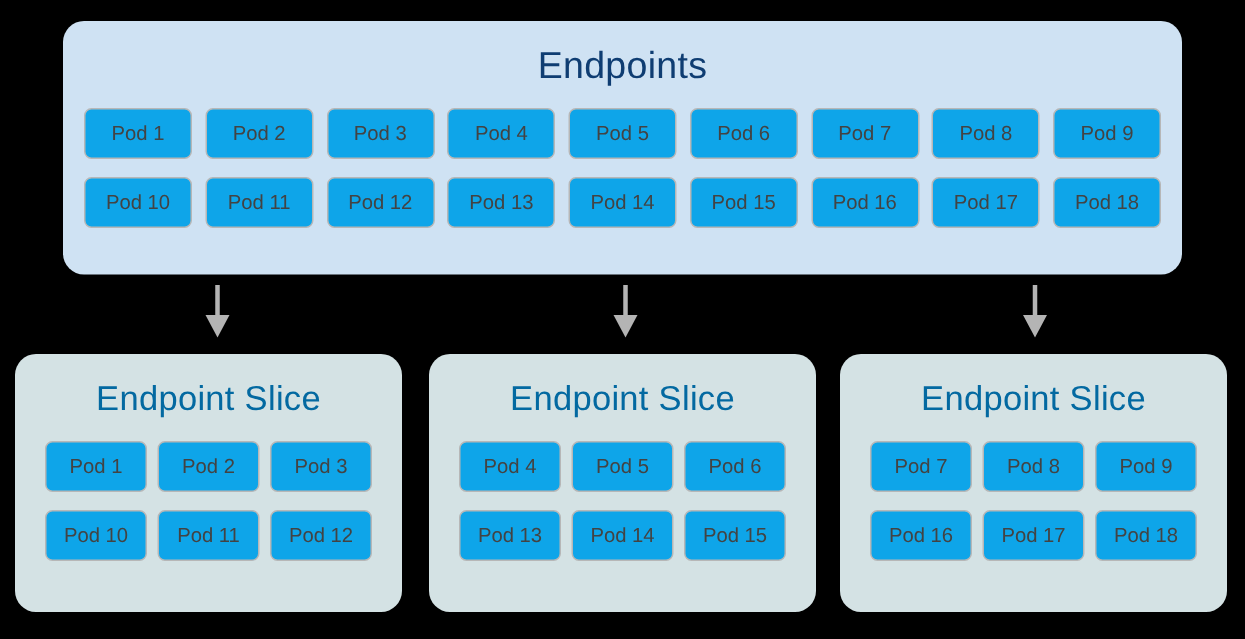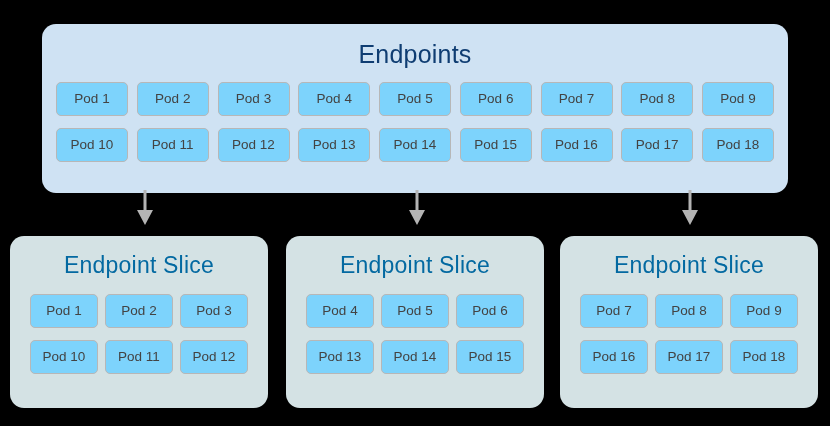--- a/index.html
+++ b/index.html
@@ -19,21 +19,20 @@
   
   .endpoints-box {
     position: absolute;
     left: 42px;
     top: 14px;
     width: 746px;
     height: 169px;
     background: #cfe2f3;
     border-radius: 14px;
     box-sizing: border-box;
-    margin-top: 10px;
   }
   .endpoints-title {
     position: absolute;
     left: 0;
     top: 16px;
     width: 100%;
     text-align: center;
     font-size: 25px;
     color: #0f3d72;
     letter-spacing: 0.2px;
@@ -46,21 +45,21 @@
   }
   .ep-row {
     display: flex;
     justify-content: space-between;
     margin-bottom: 12px;
   }
   .ep-row:last-child { margin-bottom: 0; }
 
   
   .pod {
-    background: #7dd3fc;
+    background: #0ea5e9;
     border: 1px solid #b7b7b7;
     border-radius: 5px;
     color: #434343;
     font-size: 13.5px;
     text-align: center;
     line-height: 32px;
     height: 34px;
     box-sizing: border-box;
   }
   .ep-row .pod { width: 72px; }

